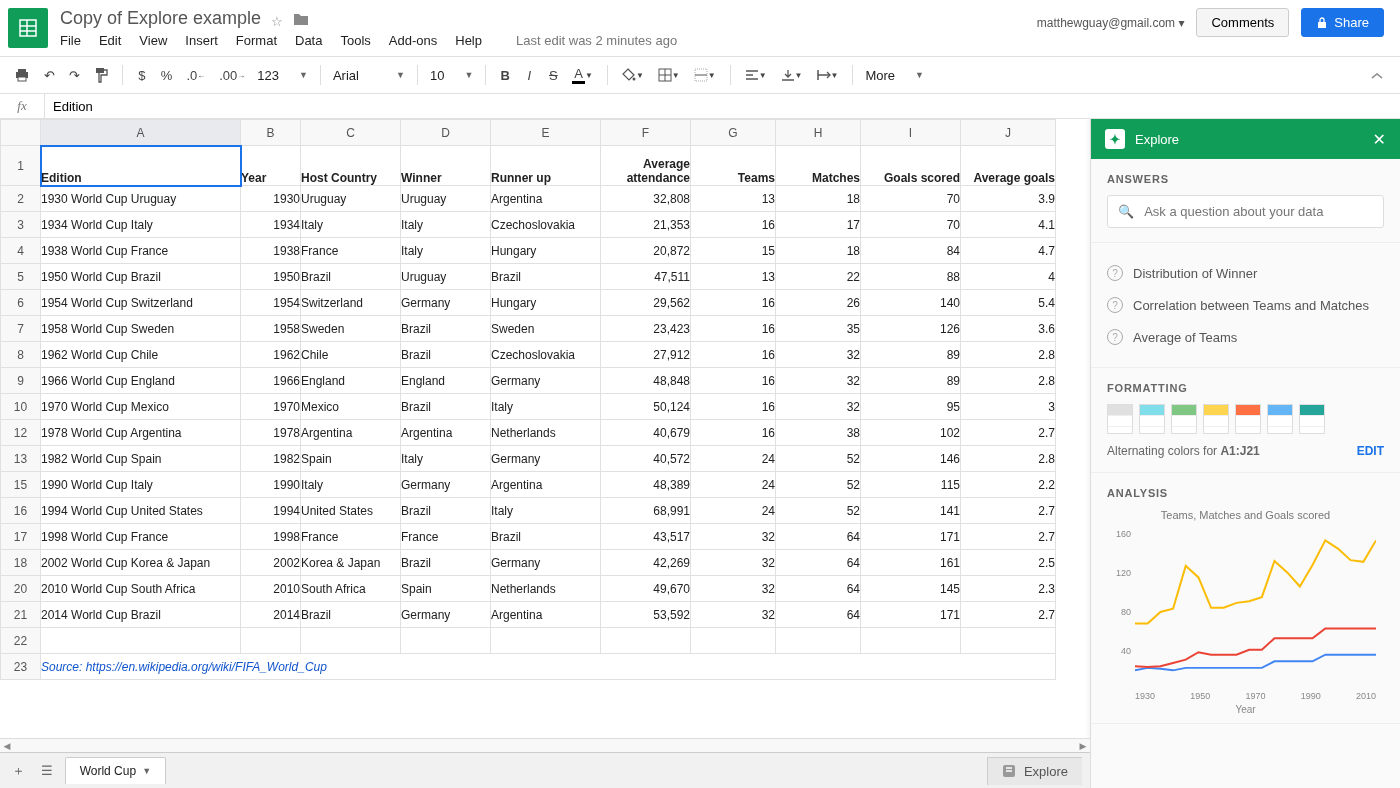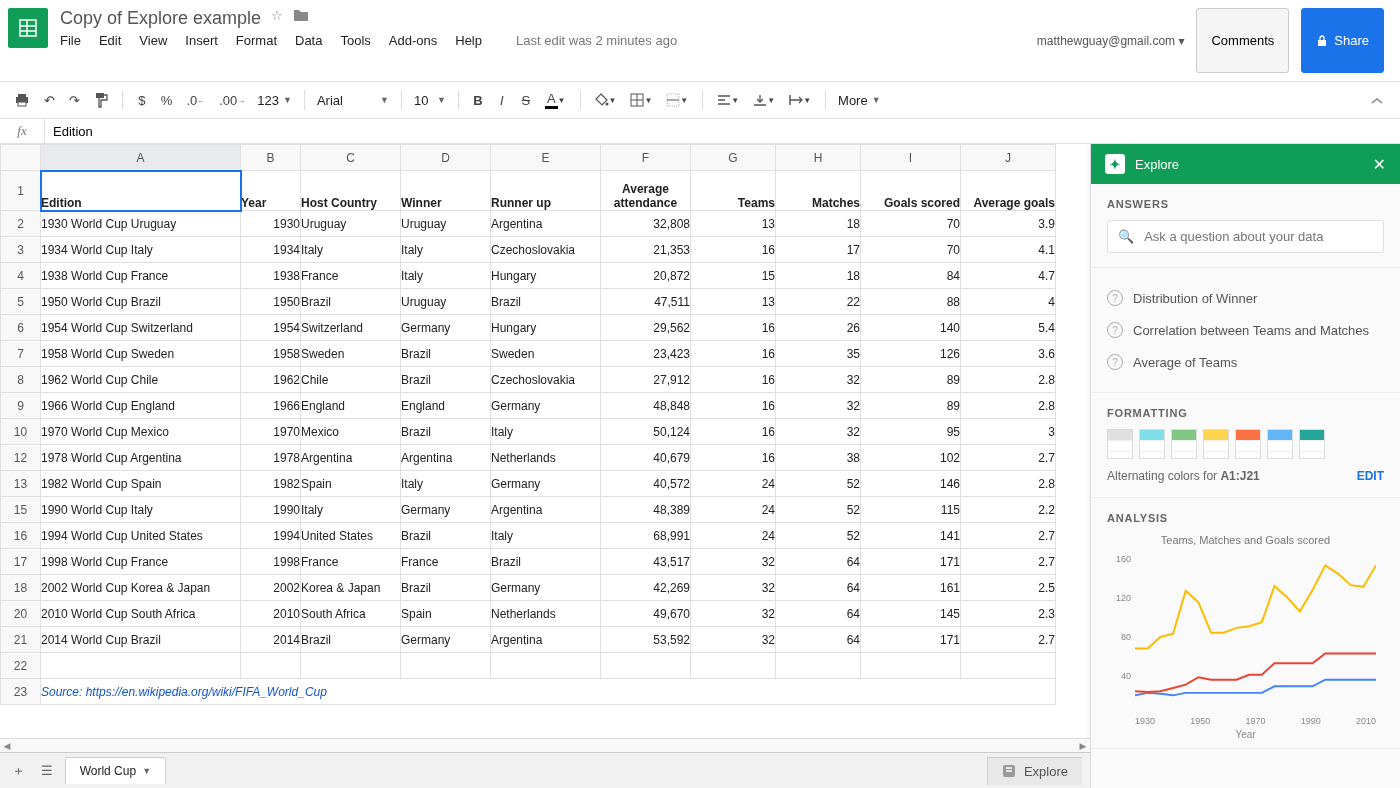--- a/index.html
+++ b/index.html
@@ -3,36 +3,36 @@
 <meta charset="utf-8">
 <style>
 * { box-sizing: border-box; margin: 0; padding: 0; }
 body { font-family: Arial, sans-serif; font-size: 13px; color: #222; background: #fff; overflow: hidden; width: 1400px; height: 788px; }
 .app { display: flex; flex-direction: column; height: 100%; }
 
 
 .titlebar { display: flex; align-items: flex-start; padding: 8px 8px 0 8px; gap: 12px; }
 .logo { width: 40px; height: 40px; background: #0f9d58; border-radius: 2px; display: flex; align-items: center; justify-content: center; color: #fff; flex-shrink: 0; }
 .doc-head { flex: 1; }
-.doc-title-row { display: flex; align-items: flex-start; gap: 10px; }
+.doc-title-row { display: flex; align-items: flex-end; gap: 10px; }
 .doc-title { font-size: 18px; color: #555; }
 .star-icon, .folder-icon { color: #888; cursor: pointer; }
 .menus { display: flex; gap: 18px; margin-top: 4px; font-size: 13px; color: #222; align-items: center; }
 .menu-item { cursor: pointer; }
 .last-edit { color: #777; margin-left: 16px; }
 .right-head { display: flex; align-items: center; gap: 12px; padding-right: 8px; }
 .user-email { font-size: 12px; color: #555; }
-.btn { border: 1px solid #ccc; border-radius: 3px; padding: 24px 14px; font-size: 13px; cursor: pointer; background: #f5f5f5; }
+.btn { border: 1px solid #ccc; border-radius: 3px; padding: 6px 14px; font-size: 13px; cursor: pointer; background: #f5f5f5; }
 .btn-share { background: #1a73e8; color: #fff; border: 1px solid #1a73e8; display: inline-flex; gap: 6px; align-items: center; }
 
 
 .toolbar { display: flex; align-items: center; gap: 2px; border-top: 1px solid #e0e0e0; border-bottom: 1px solid #e0e0e0; padding: 6px 8px; margin-top: 8px; }
 .tool-btn { padding: 4px 6px; cursor: pointer; color: #444; display: inline-flex; align-items: center; justify-content: center; min-width: 22px; height: 24px; font-size: 13px; }
 .tool-sep { width: 1px; height: 20px; background: #ddd; margin: 0 6px; }
-.tool-select { border: none; background: transparent; font-size: 13px; padding: 2px 4px; cursor: pointer; display: inline-flex; align-items: center; gap: 4px; }
+.tool-select { border: none; background: transparent; font-size: 13px; padding: 2px 4px; cursor: pointer; display: inline-flex; align-items: center; gap: 20px; }
 .tool-select .arrow { font-size: 9px; color: #666; }
 .toolbar-right { margin-left: auto; display: flex; align-items: center; }
 .chev-up { color: #999; cursor: pointer; padding: 4px 8px; }
 
 
 .formula-bar { display: flex; align-items: center; border-bottom: 1px solid #e0e0e0; }
 .fx { width: 45px; text-align: center; font-style: italic; color: #777; border-right: 1px solid #e0e0e0; padding: 4px 0; font-family: serif; }
 .formula-input { flex: 1; padding: 4px 8px; font-size: 13px; border: none; outline: none; }
 
 
@@ -294,21 +294,21 @@
                 <th class="col-hdr ">I</th>
                 <th class="col-hdr ">J</th>
               </tr>
               <tr>
                 <th class="row-hdr">1</th>
                 <td class="cell hdr-cell selected-cell " style="">Edition</td>
                 <td class="cell hdr-cell  " style="">Year</td>
                 <td class="cell hdr-cell  " style="">Host Country</td>
                 <td class="cell hdr-cell  " style="">Winner</td>
                 <td class="cell hdr-cell  " style="">Runner up</td>
-                <td class="cell hdr-cell  num" style="white-space:normal;text-align:center;height:40px">Average attendance</td>
+                <td class="cell hdr-cell  num" style="white-space:normal;text-align:right;height:40px">Average attendance</td>
                 <td class="cell hdr-cell  num" style="">Teams</td>
                 <td class="cell hdr-cell  num" style="">Matches</td>
                 <td class="cell hdr-cell  num" style="">Goals scored</td>
                 <td class="cell hdr-cell  num" style="">Average goals</td>
               </tr>
               <tr>
                 <th class="row-hdr">2</th>
                 <td class="cell ">1930 World Cup Uruguay</td>
                 <td class="cell num">1930</td>
                 <td class="cell ">Uruguay</td>

